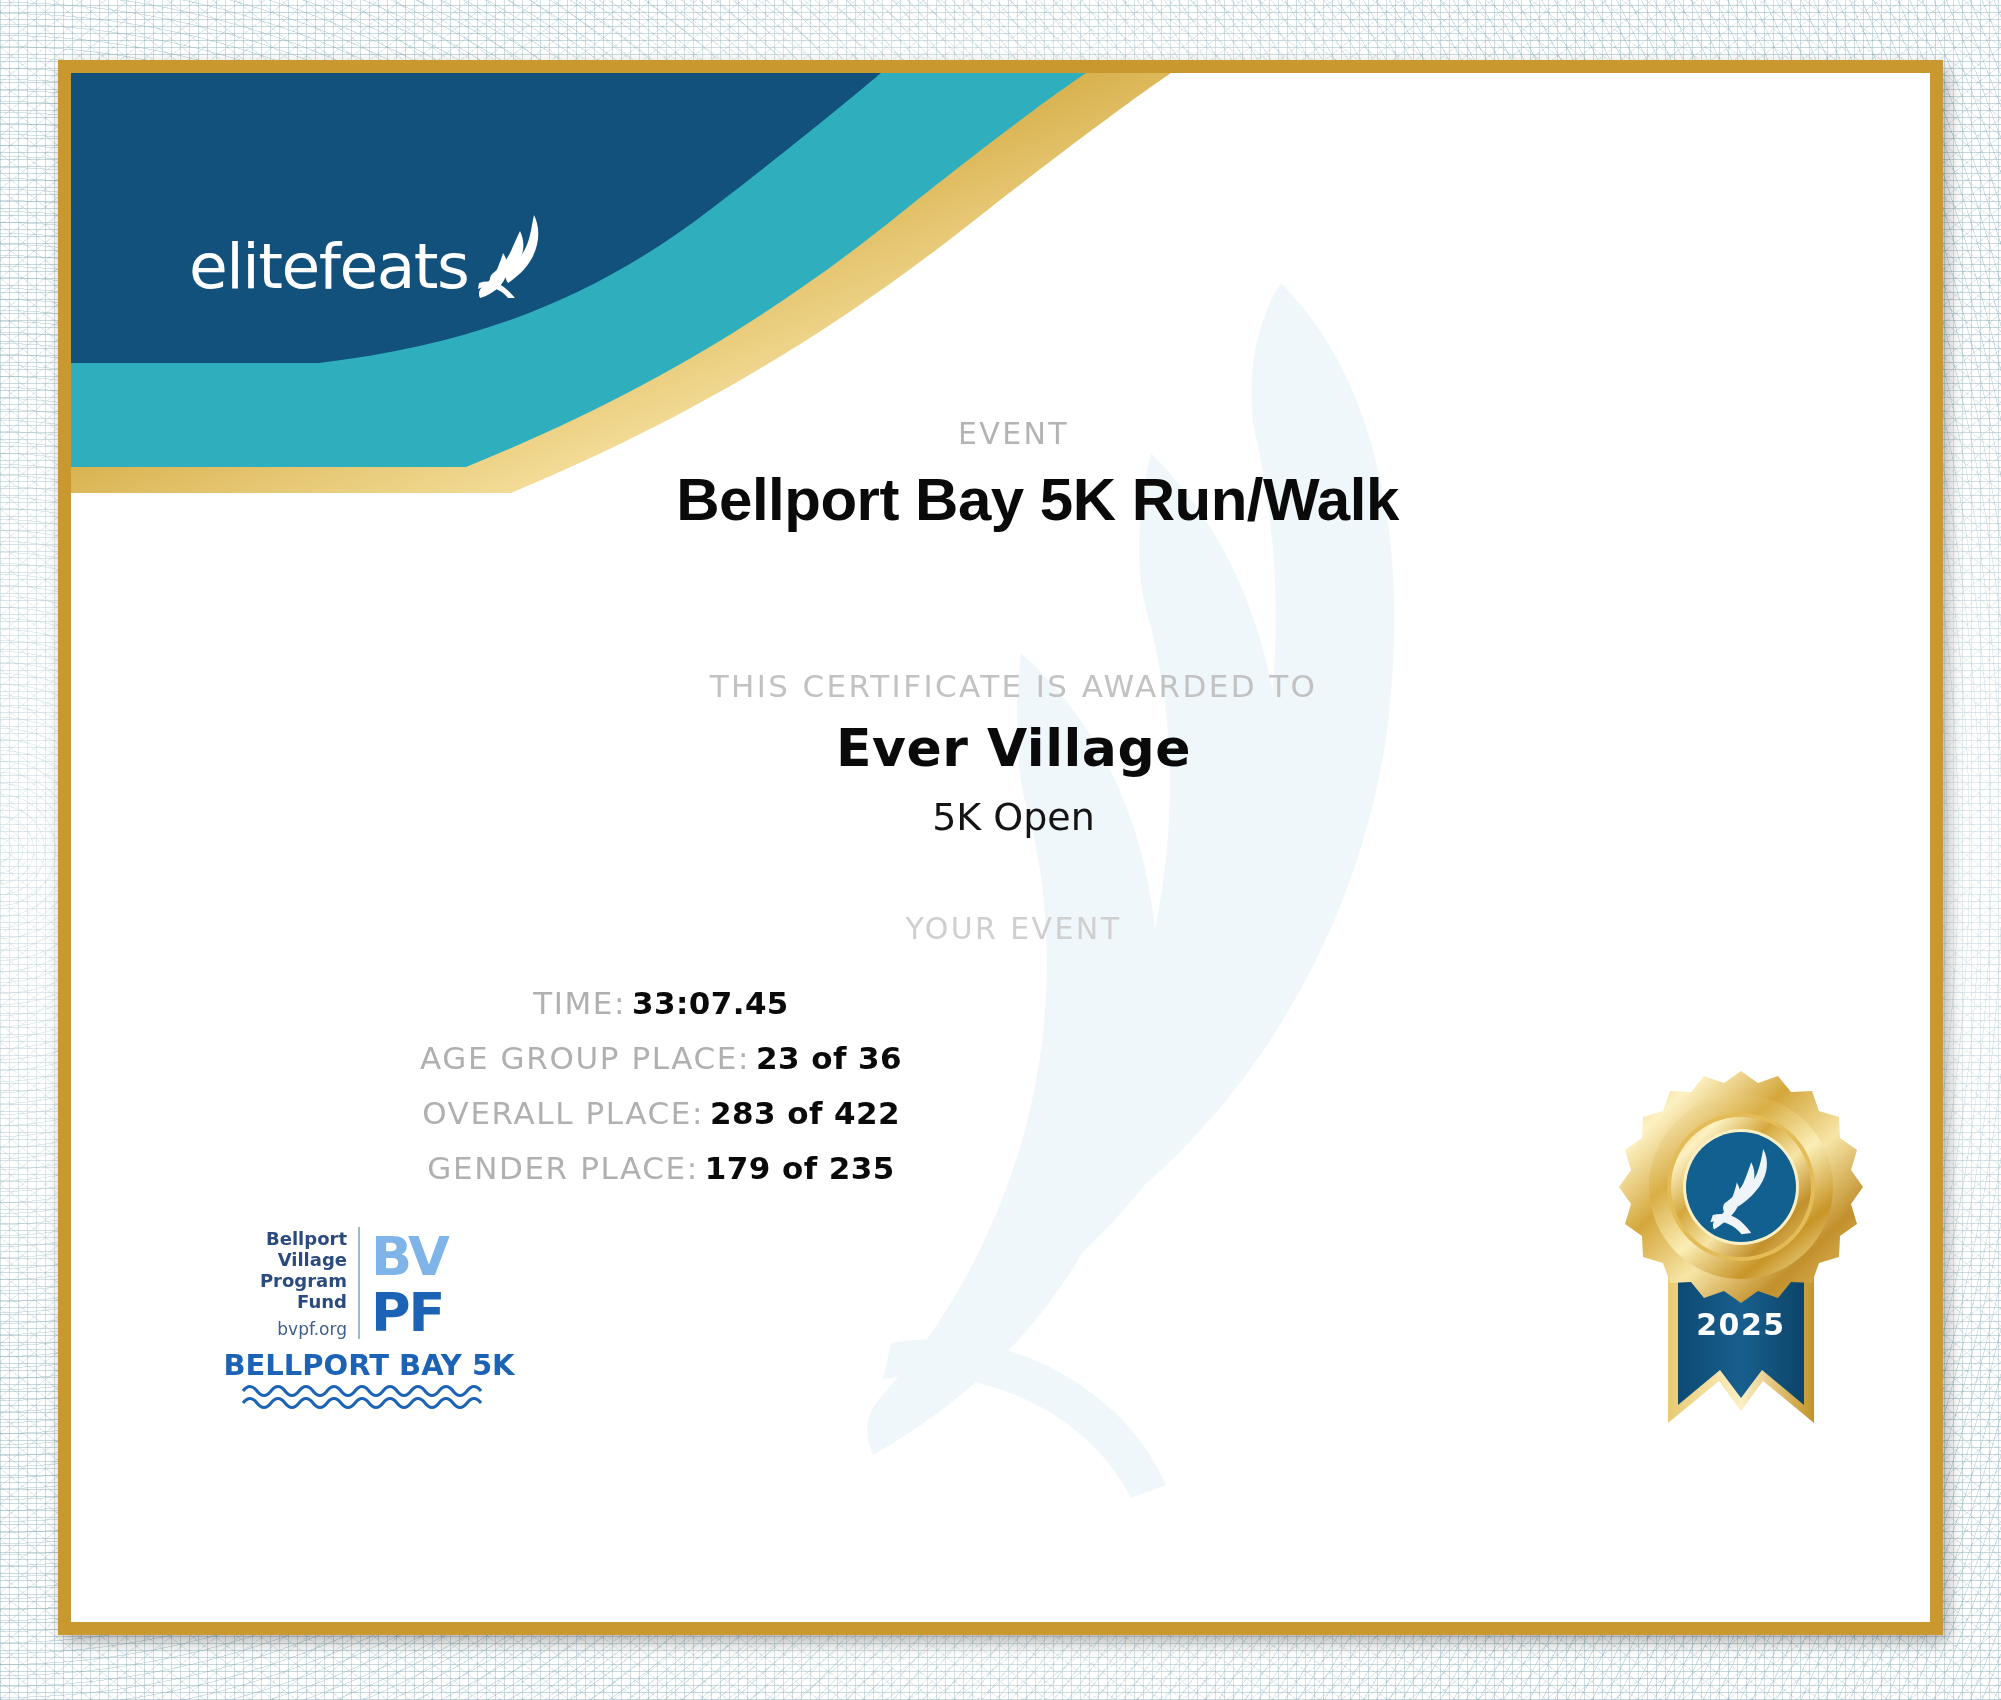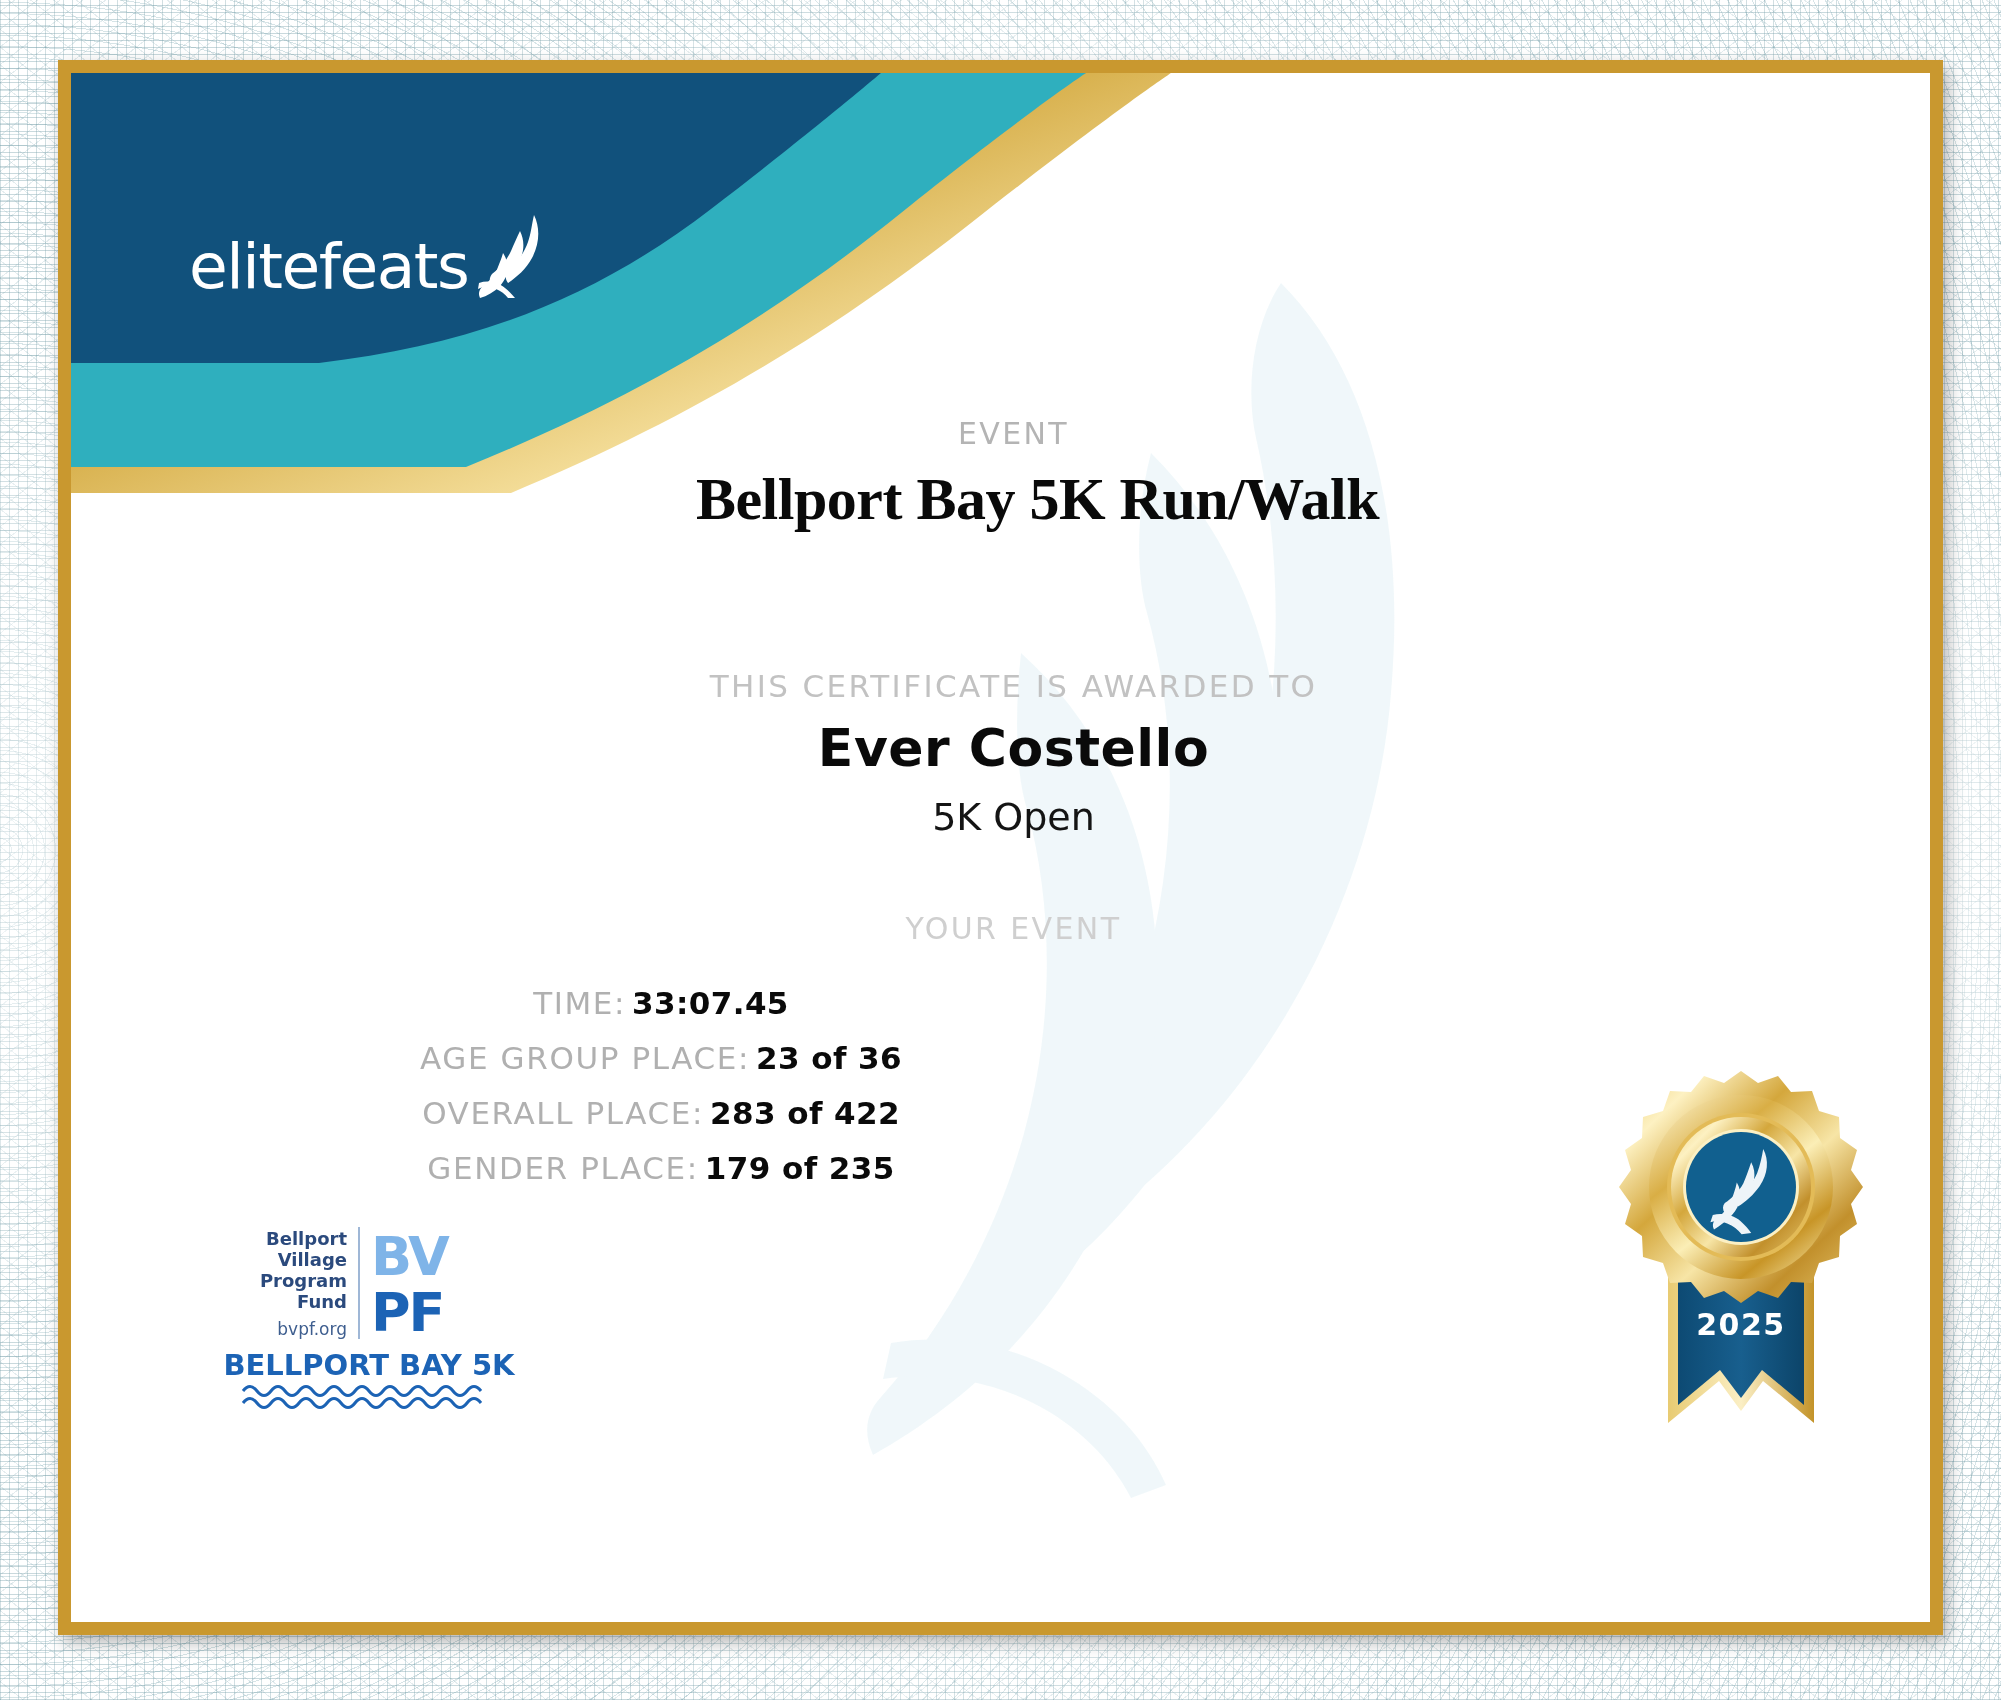--- a/index.html
+++ b/index.html
@@ -118,21 +118,21 @@
     position: absolute;
     left: 0; right: 0;
     top: 343px;
     font-size: 30px;
   }
 
   #event-name {
     position: absolute;
     left: 0; right: 0;
     top: 392px;
-    font-family: Liberation Serif, serif;
+    font-family: Liberation Sans, sans-serif;
     font-size: 60px;
     font-weight: 700;
     color: #0a0a0a;
     letter-spacing: -0.5px;
     padding-left: 48px;
   }
 
   #awarded-label {
     position: absolute;
     left: 0; right: 0;
@@ -289,21 +289,21 @@
       </div>
 
       <div id="content">
 
         <div id="event-label" class="label">EVENT</div>
 
         <div id="event-name">Bellport Bay 5K Run/Walk</div>
 
         <div id="awarded-label" class="label">THIS CERTIFICATE IS AWARDED TO</div>
 
-        <div id="recipient-name">Ever Costello</div>
+        <div id="recipient-name">Ever Village</div>
 
         <div id="recipient-division">5K Open</div>
 
         <div id="stats-label" class="label">YOUR EVENT</div>
 
         <div id="stats-list">
           <div class="stat-row">
             <span class="stat-label">TIME:</span><span class="stat-value">33:07.45</span>
           </div>
           <div class="stat-row">

